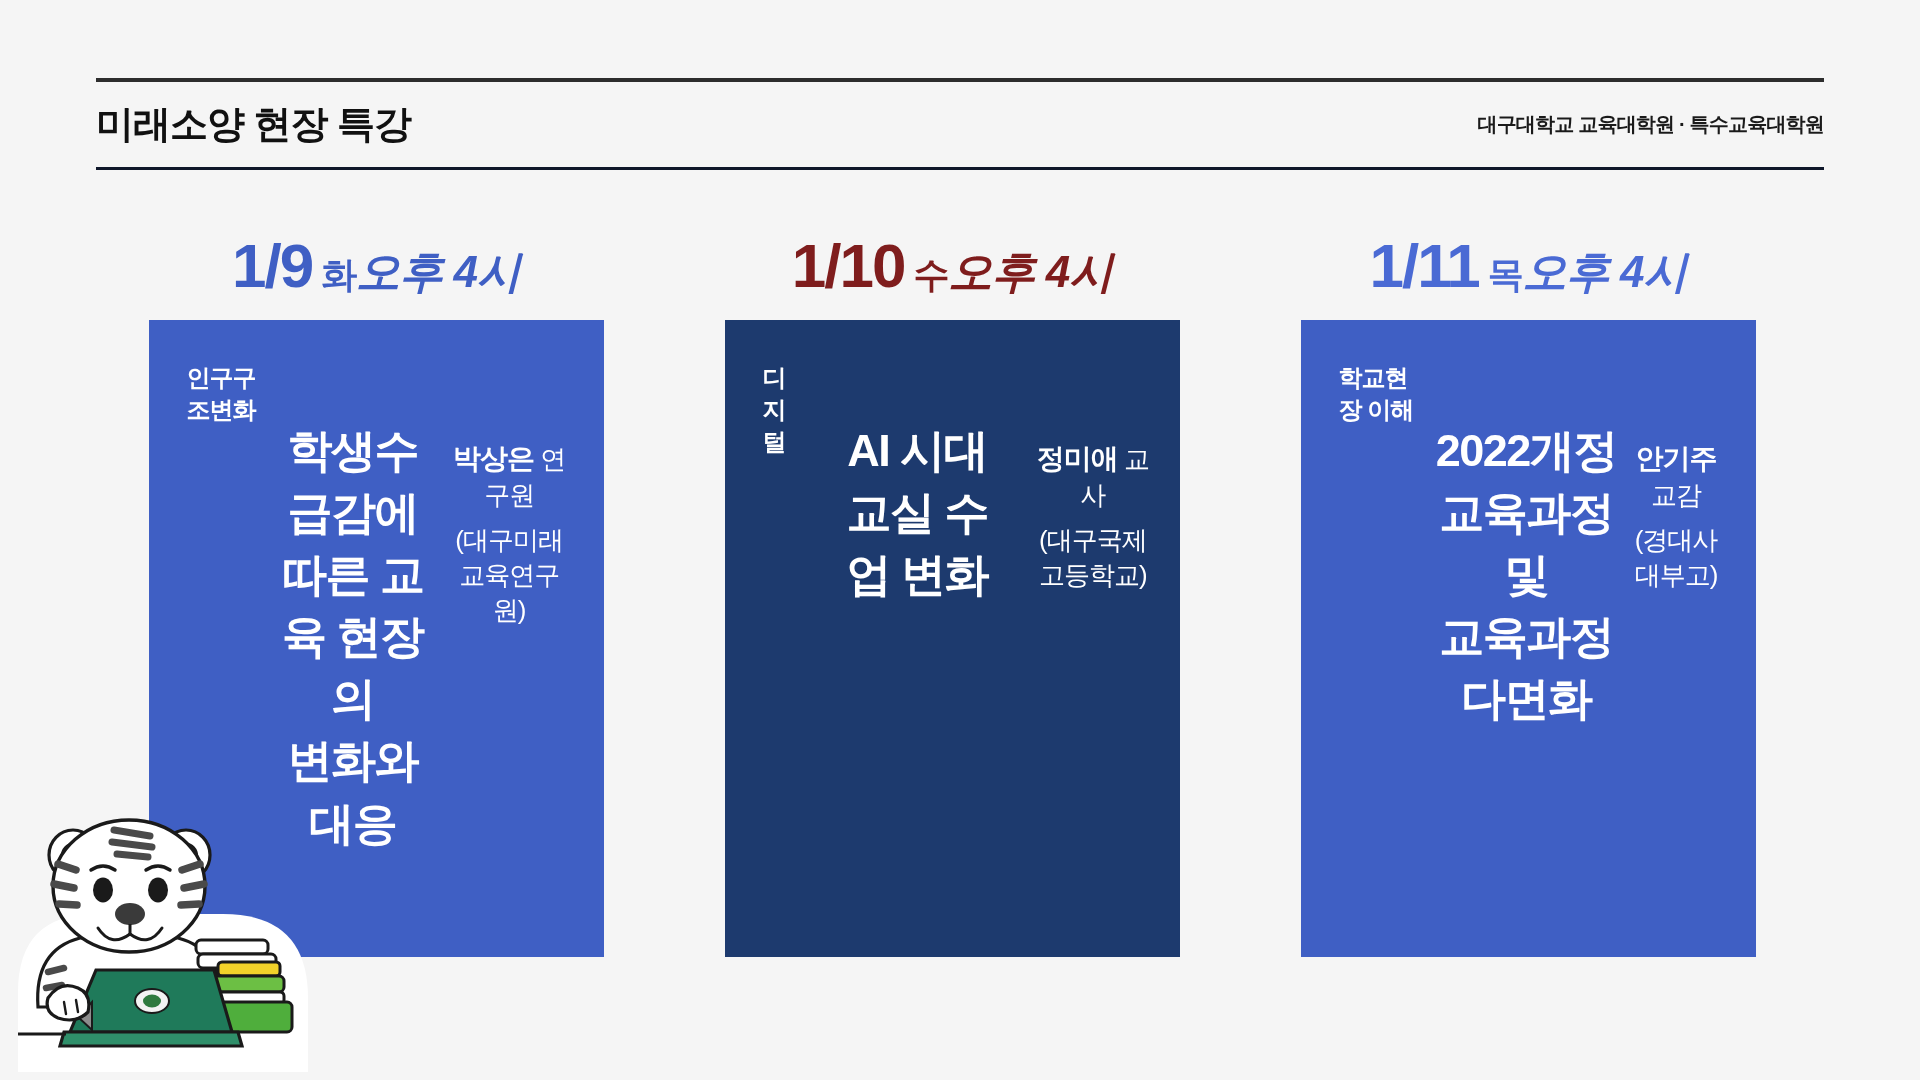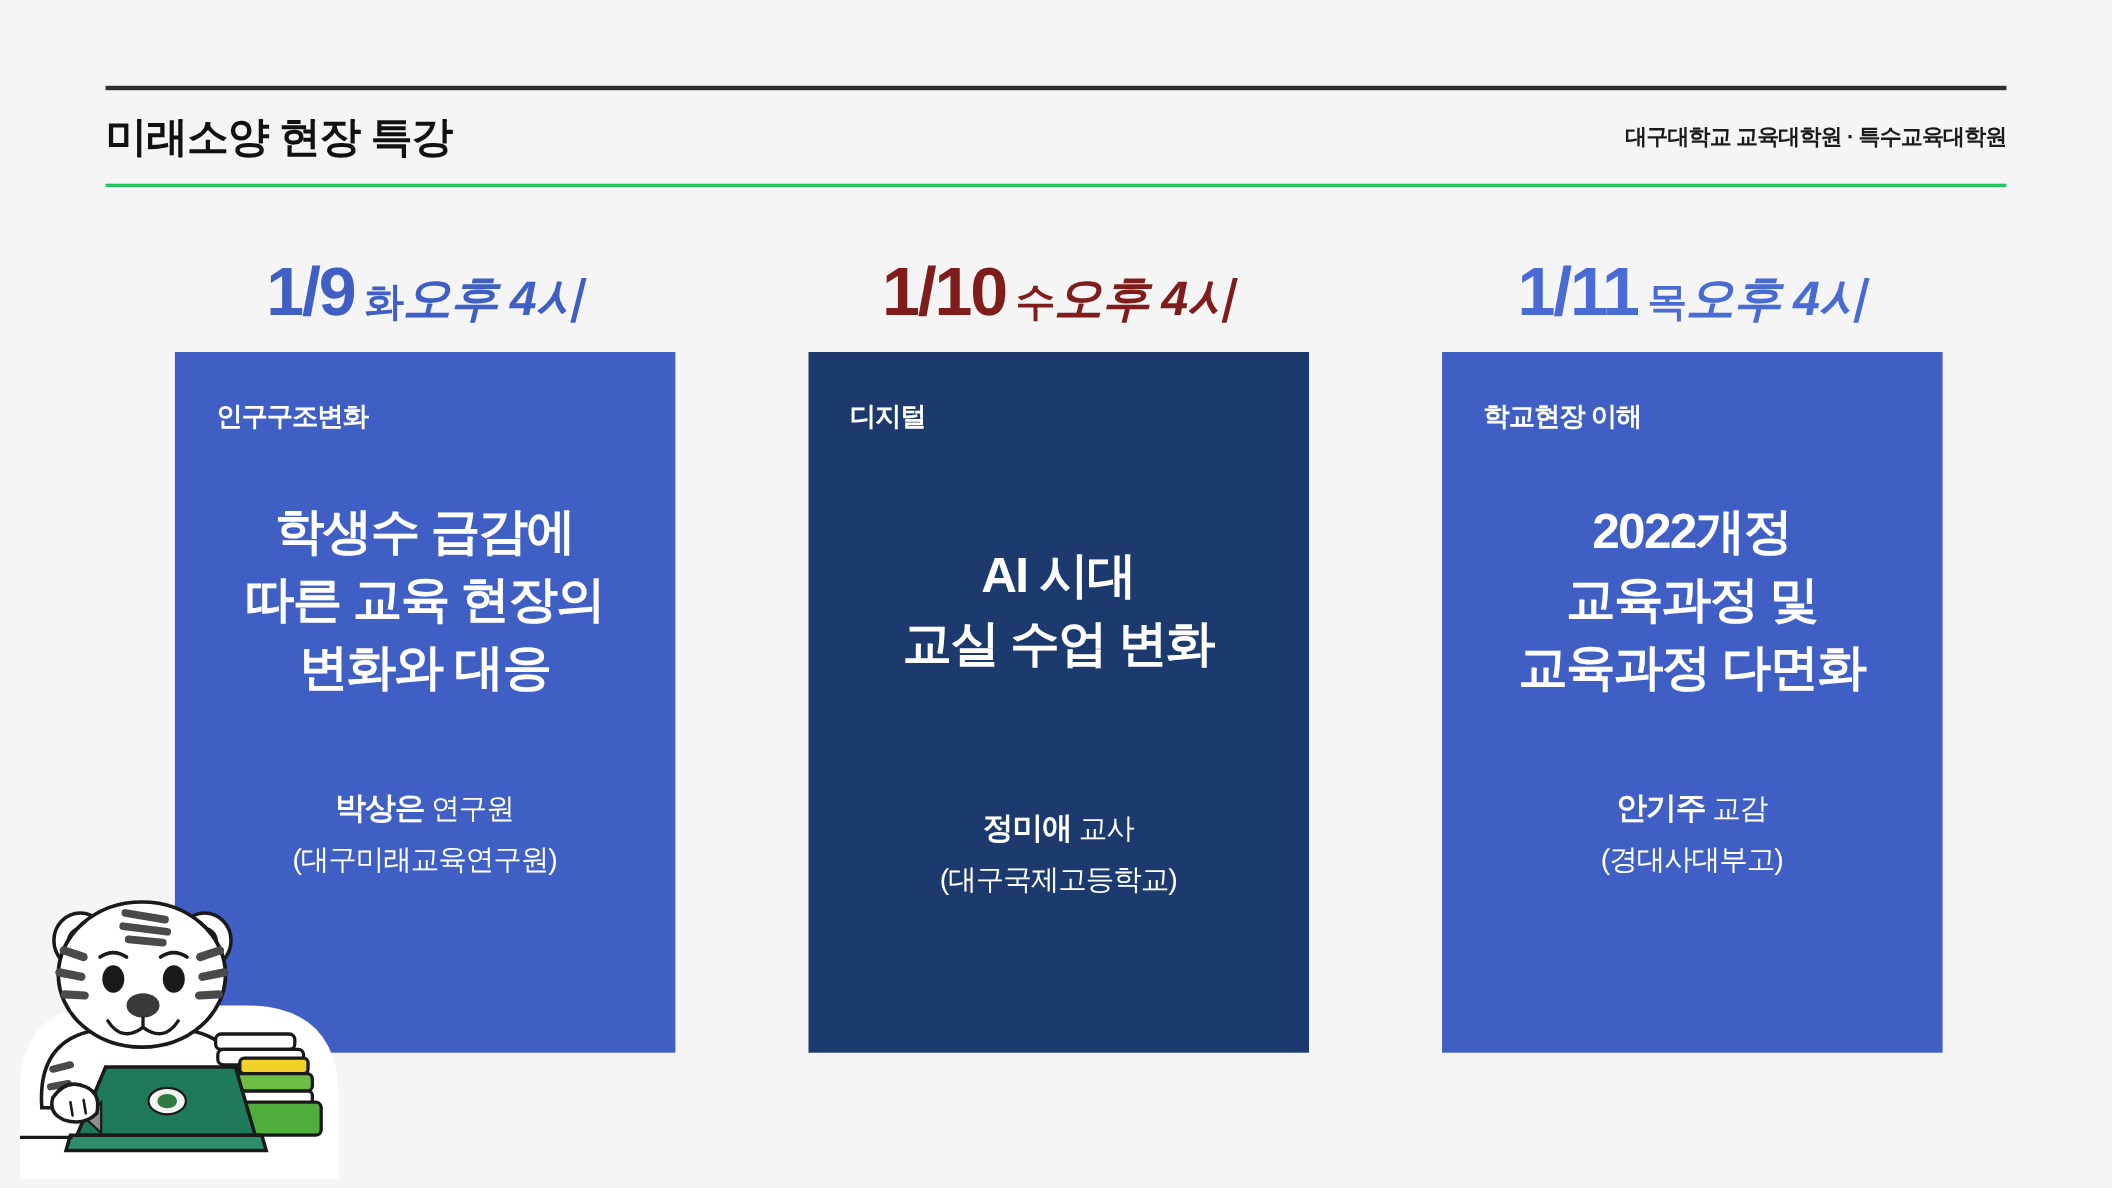--- a/index.html
+++ b/index.html
@@ -9,53 +9,53 @@
     font-family:"Liberation Sans", sans-serif;
     position:relative;
     overflow:hidden;
   }
 
   
   .header {
     position:absolute;
     left:96px; top:78px; width:1728px;
     border-top:4px solid #2d2d2d;
-    border-bottom:3px solid #22c55e;
+    border-bottom:3px solid #0f172a;
     height:92px;
     display:flex; align-items:center; justify-content:space-between;
   }
   .header-title {
     font-size:38px; font-weight:bold; color:#111;
     letter-spacing:-1px;
   }
   .header-sub {
     font-size:20px; font-weight:bold; color:#1a1a1a;
     letter-spacing:-0.8px;
   }
 
   
   .cards {
     position:absolute;
-    left:98px; top:230px; width:1728px; height:800px;
+    left:88px; top:230px; width:1728px; height:800px;
     display:flex; justify-content:flex-start;
   }
   .card-col { width:576px; display:flex; flex-direction:column; align-items:center; }
 
   .date-row {
     height:90px;
     display:flex; align-items:baseline; justify-content:center;
     width:455px;
   }
   .date-num { font-size:62px; font-weight:bold; letter-spacing:-2px; }
   .date-day { font-size:36px; font-weight:bold; margin-left:9px; letter-spacing:-1px; }
   .date-time { font-size:44px; font-weight:bold; letter-spacing:-1px;font-style:italic; }
 
   .card {
     width:455px; height:637px;
-    display:flex; flex-direction:column;
+    display:flex; flex-direction:row;
     padding:42px 28px 0 28px;
     position:relative;
   }
   .card-tag {
     font-size:24px; font-weight:bold; color:#ffffff;
     letter-spacing:-1px; align-self:flex-start;
     margin-left:10px;
   }
   .card-title {
     margin-top:58px;

